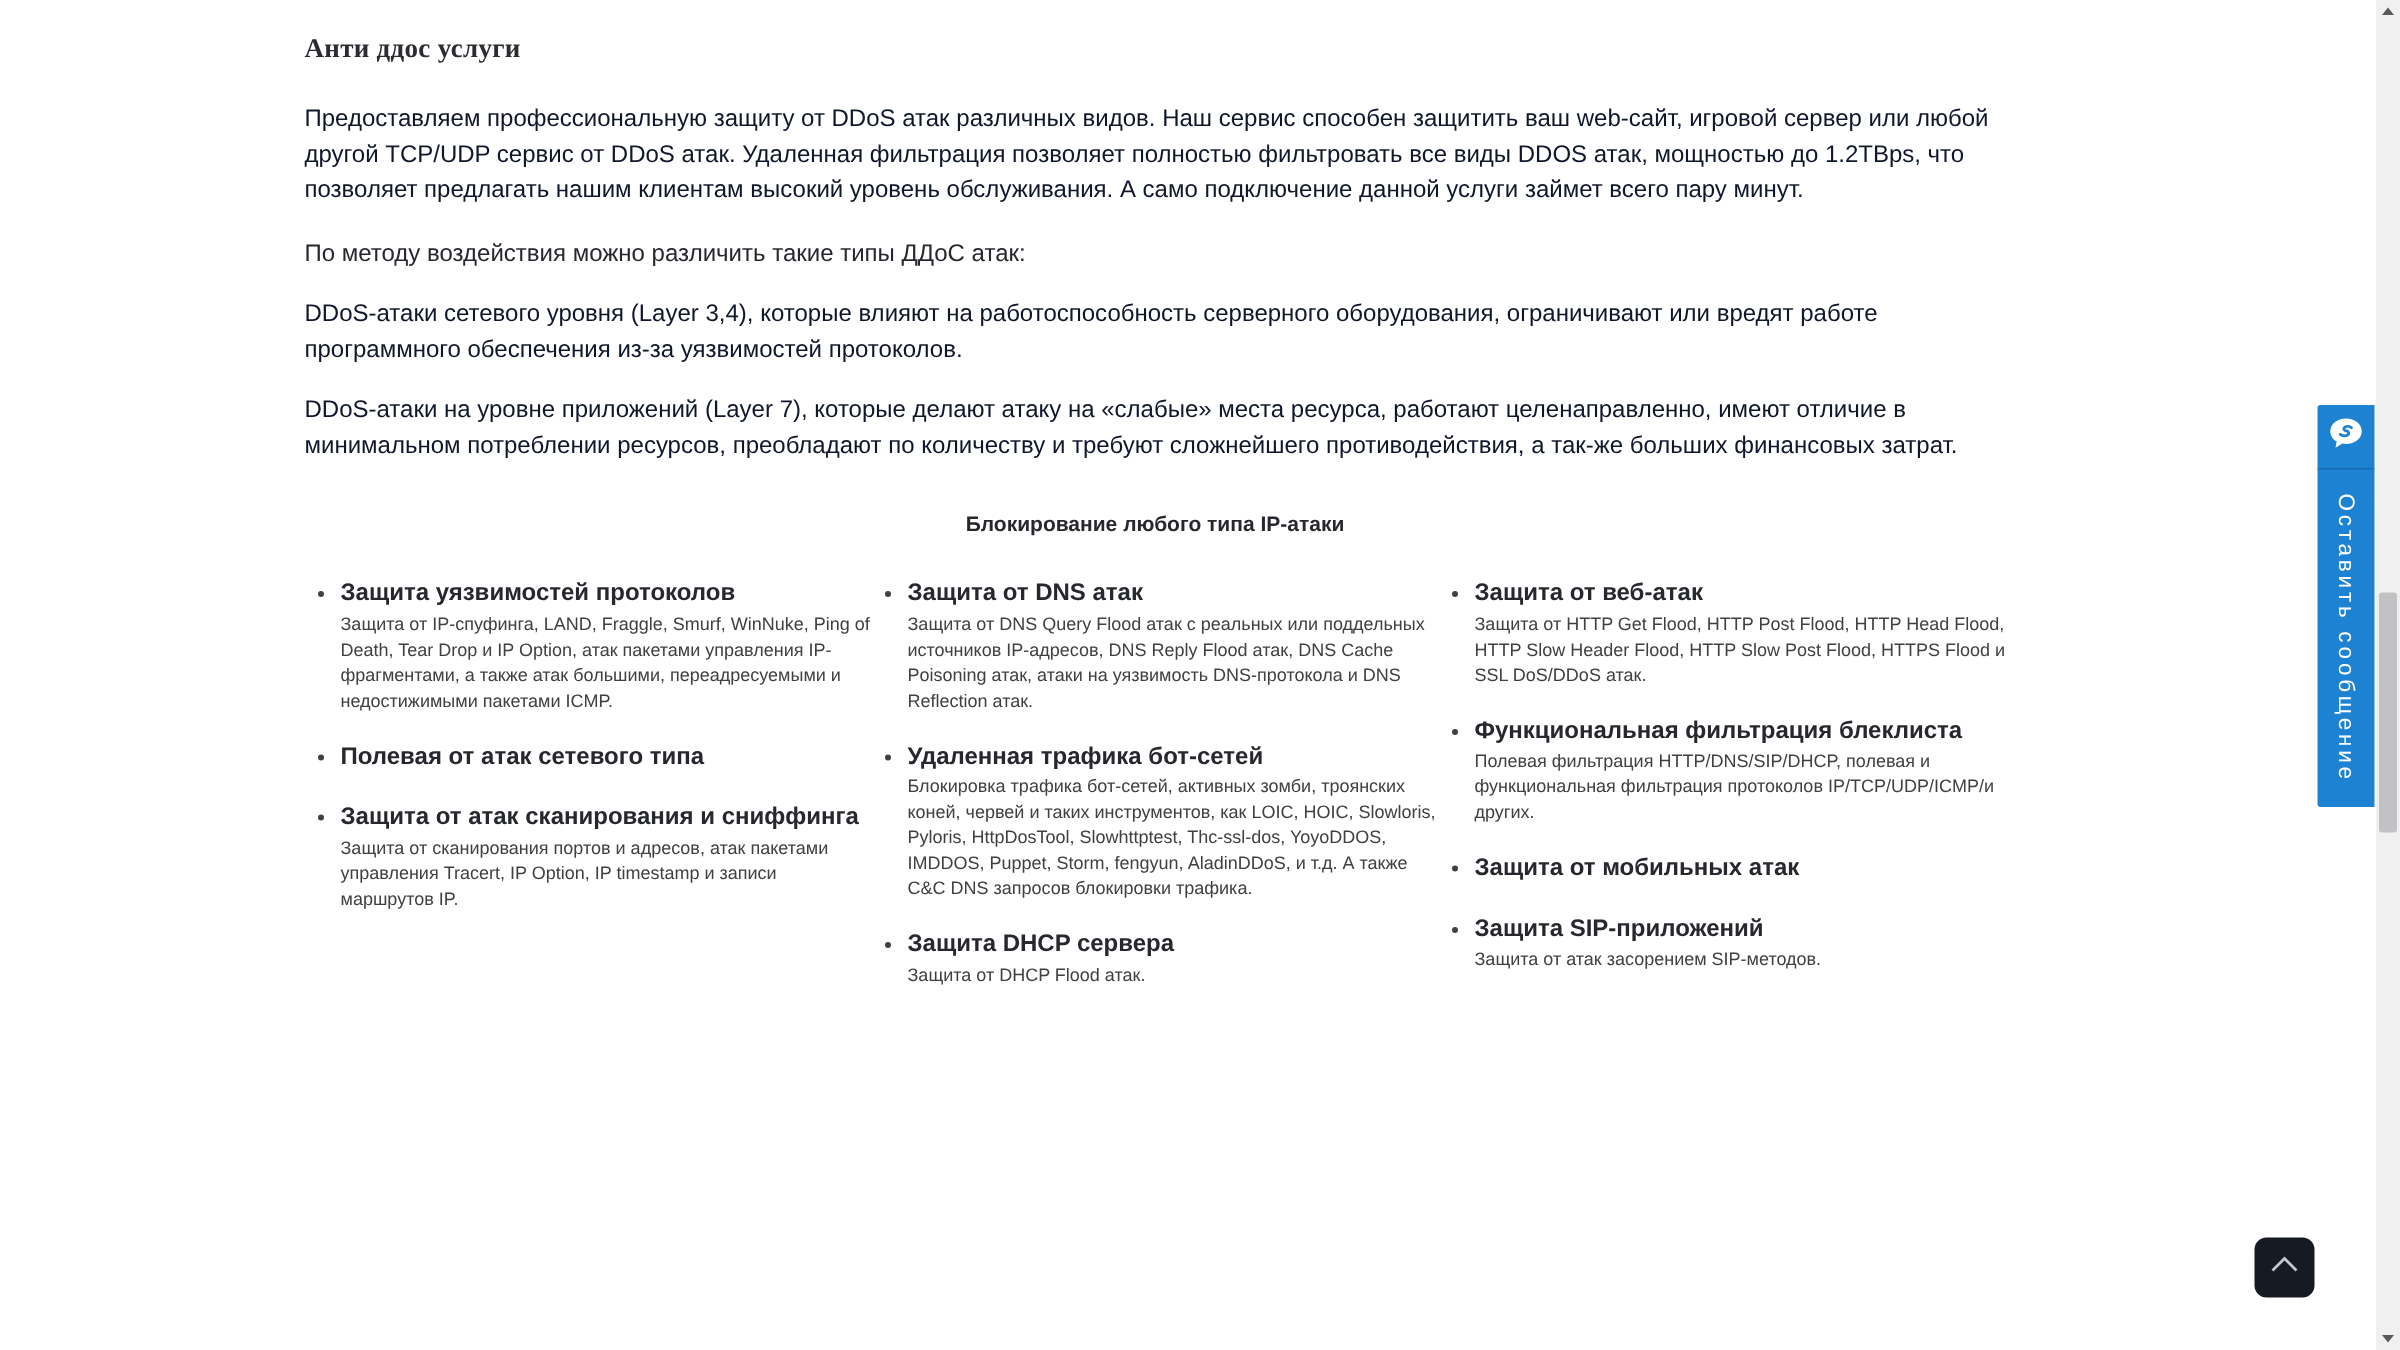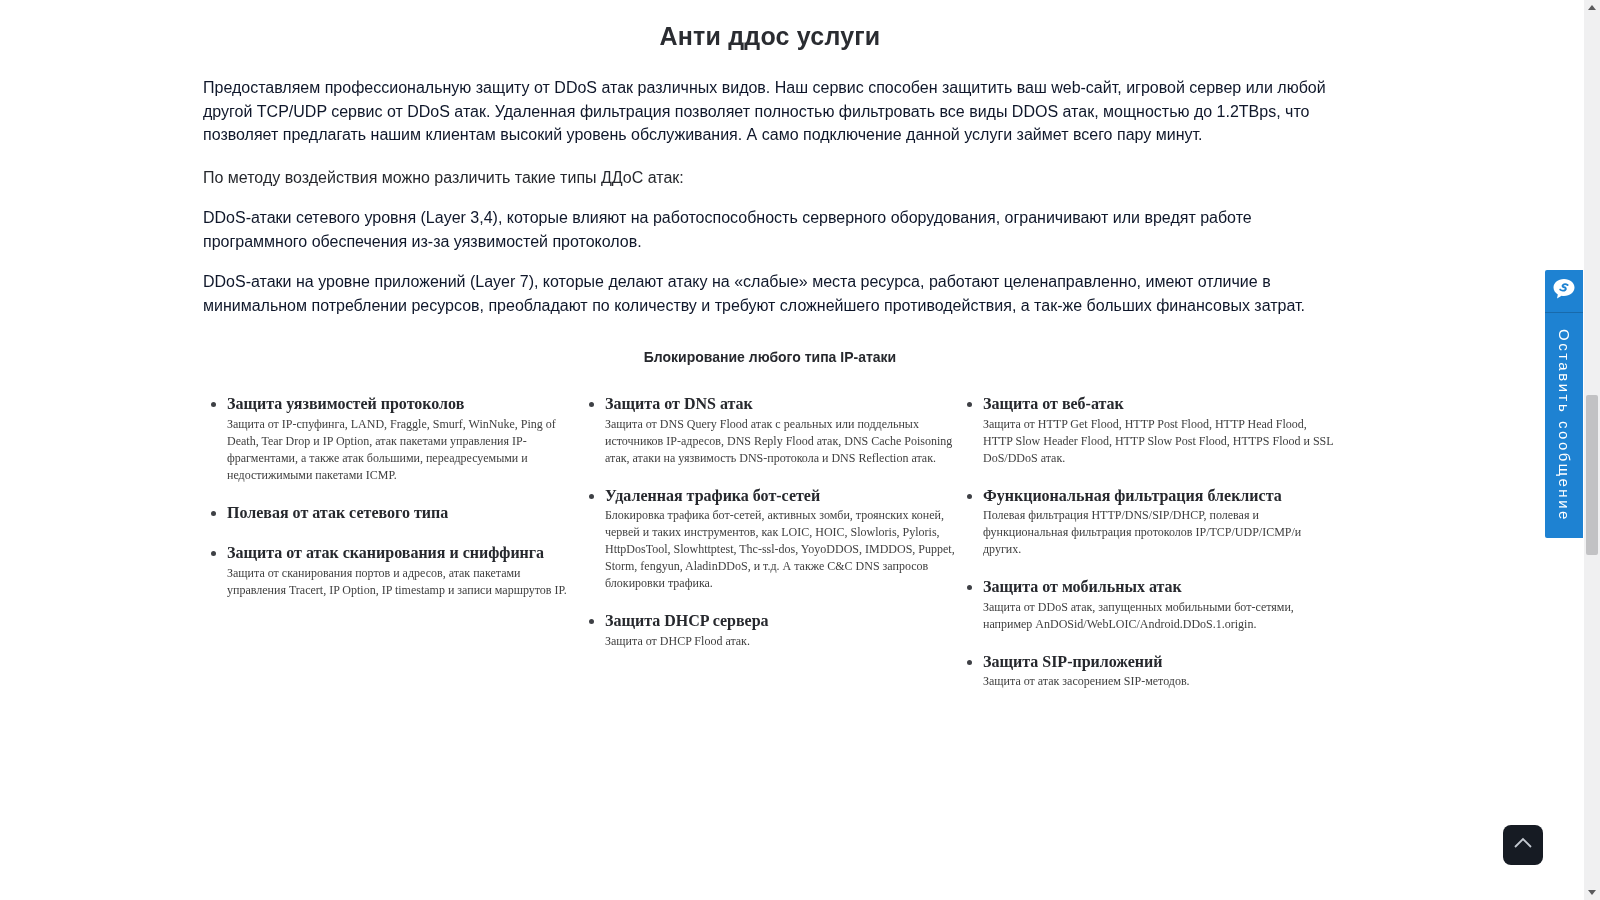--- a/index.html
+++ b/index.html
@@ -5,39 +5,39 @@
   * { box-sizing: border-box; }
   html, body { margin: 0; padding: 0; }
   body {
     width: 1600px; height: 900px; overflow: hidden;
     background: #ffffff; position: relative;
     font-family: "Liberation Sans", "DejaVu Sans", sans-serif;
   }
   .content { position: absolute; left: 203px; top: 0; width: 1134px; }
 
   .page-title {
-    margin: 22px 0 0; text-align: center;
-    font-size: 25px; font-weight: 700; color: #2a2c31; letter-spacing: .2px;
+    margin: 22px 0 0; text-align: left;
+    font-size: 18px; font-weight: 700; color: #2a2c31; letter-spacing: .2px; font-family: Liberation Serif, serif;
   }
   .body-text {
     margin: 0; font-size: 16px; line-height: 23.5px; color: #0f172a;
   }
   .intro { margin-top: 25px; }
   .types-lead {
     margin: 19px 0 0; font-size: 16px; line-height: 23.5px;
     font-weight: 400; color: #26282d;
   }
   .mt17 { margin-top: 17px; }
 
   .section-heading {
     margin: 32px 0 0; text-align: center;
     font-size: 14px; font-weight: 700; color: #26282d;
   }
 
-  .columns { display: flex; margin-top: 27px; font-family: Liberation Serif, serif; }
+  .columns { display: flex; margin-top: 27px; }
   .col { flex: 1 1 0; min-width: 0; }
   ul.attack-list { margin: 0; padding: 0 0 0 24px; list-style: disc outside; }
   ul.attack-list li { margin: 0 0 17px; color: #3e4045; }
   .li-title { font-size: 16px; line-height: 23.5px; font-weight: 700; color: #26282d; }
   .li-text  { font-size: 12px; line-height: 17px; color: #404040; }
 
   
   .chat-tab {
     position: absolute; left: 1545px; top: 270px; width: 38px; height: 268px;
     background: #1e82d2; border-radius: 2px 0 0 2px;
@@ -128,21 +128,20 @@
         <li>
           <div class="li-title">Защита от веб-атак</div>
           <div class="li-text">Защита от HTTP Get Flood, HTTP Post Flood, HTTP Head Flood, HTTP Slow Header Flood, HTTP Slow Post Flood, HTTPS Flood и SSL DoS/DDoS атак.</div>
         </li>
         <li>
           <div class="li-title">Функциональная фильтрация блеклиста</div>
           <div class="li-text">Полевая фильтрация HTTP/DNS/SIP/DHCP, полевая и функциональная фильтрация протоколов IP/TCP/UDP/ICMP/и других.</div>
         </li>
         <li>
           <div class="li-title">Защита от мобильных атак</div>
-          <div class="li-text">Защита от DDoS атак, запущенных мобильными бот-сетями, например AnDOSid/WebLOIC/Android.DDoS.1.origin.</div>
         </li>
         <li>
           <div class="li-title">Защита SIP-приложений</div>
           <div class="li-text">Защита от атак засорением SIP-методов.</div>
         </li>
       </ul>
     </div>
   </div>
 
 </div>

